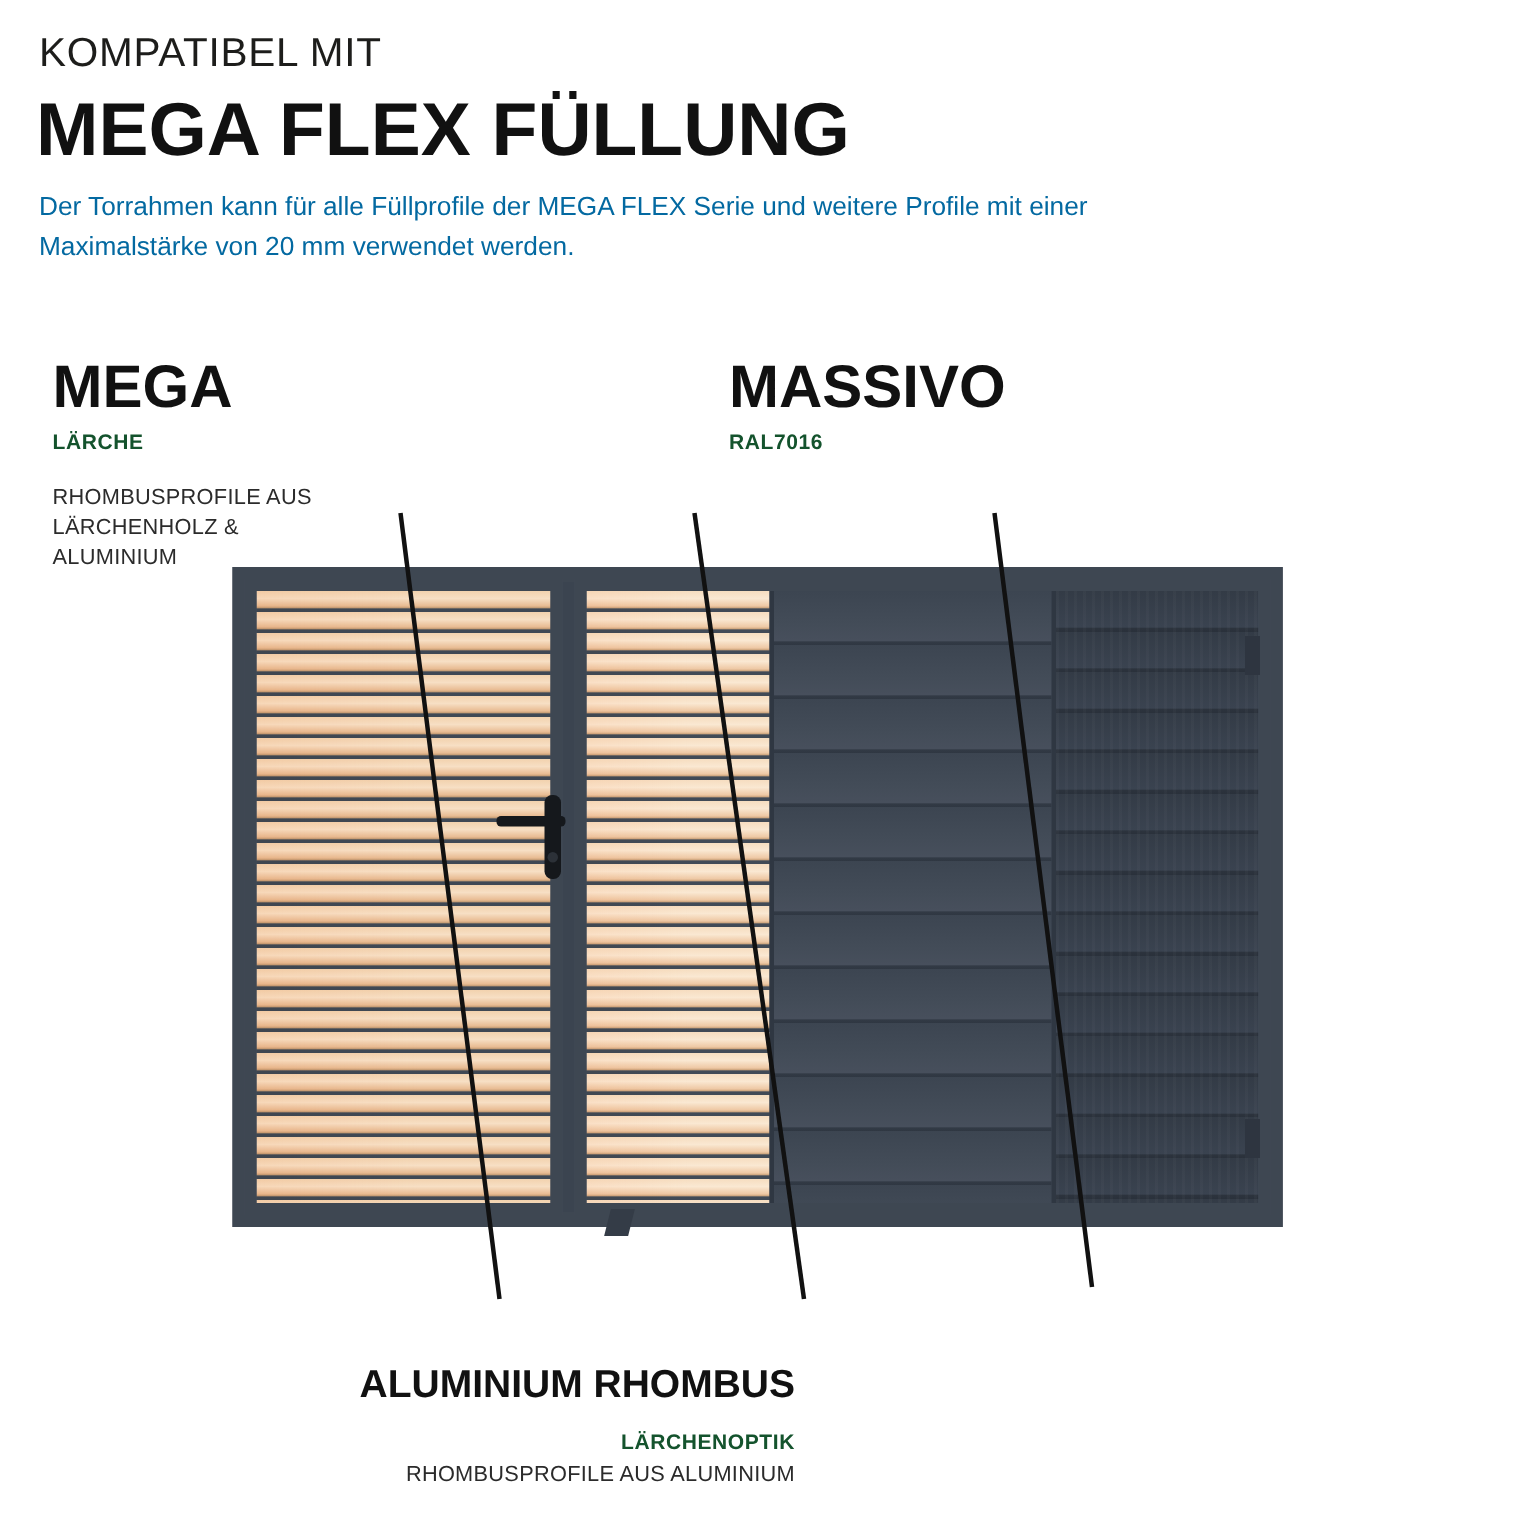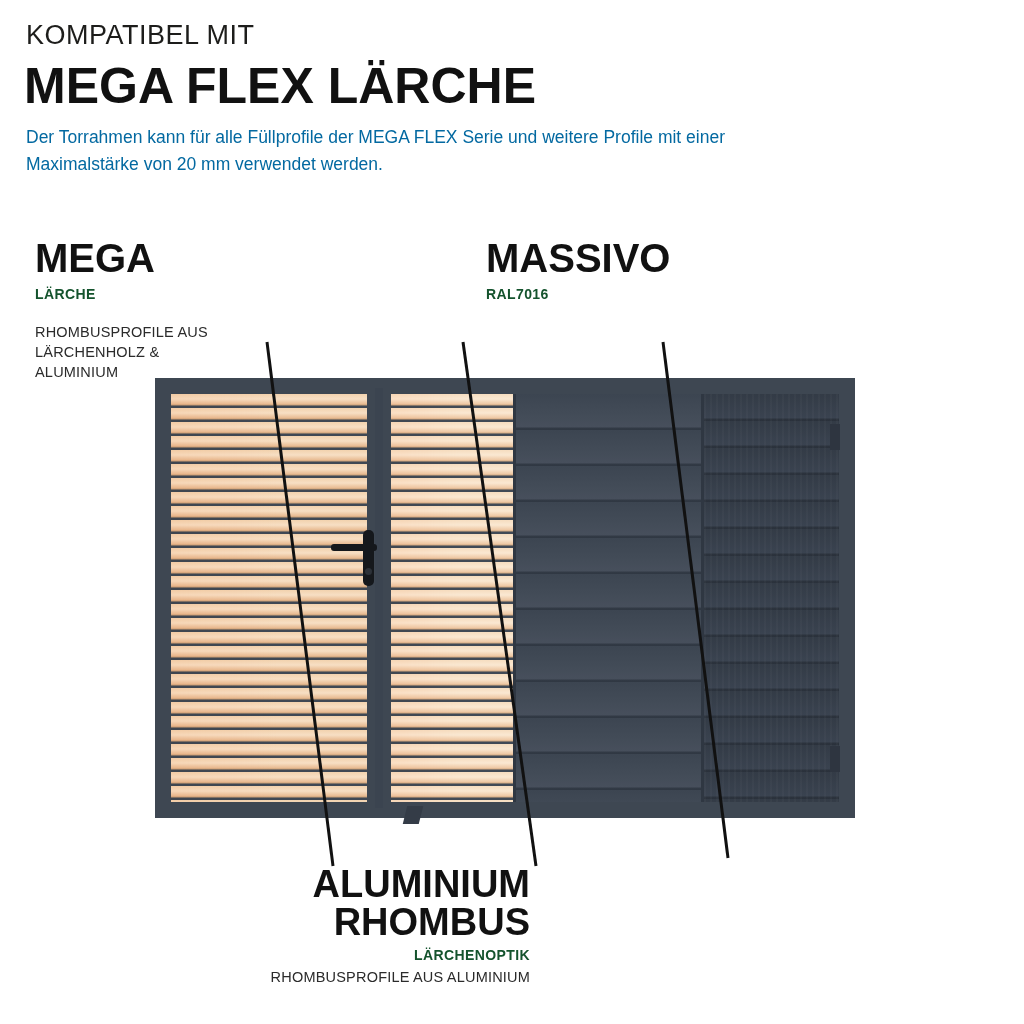--- a/index.html
+++ b/index.html
@@ -29,21 +29,21 @@
 
   
   .lbl{position:absolute;}
   .lbl .big{font-size:40px;font-weight:700;line-height:44px;letter-spacing:0px;color:#111;}
   .lbl .sub{font-size:14px;font-weight:700;letter-spacing:.4px;margin-top:6px;color:#14532d;}
   .lbl .desc{font-size:14.5px;line-height:20px;letter-spacing:.2px;margin-top:4px;color:#2b2b2b;}
 
   #lbl-taiga{left:35px;top:236px;text-align:left;}
   #lbl-massivo{left:486px;top:236px;text-align:left;}
   #lbl-alurhombus{left:230px;top:865px;width:300px;text-align:right;}
-  #lbl-alurhombus .big{font-size:38px;line-height:38px;}
+  #lbl-alurhombus .big{font-size:26px;line-height:50px;margin-top:32px;}
   #lbl-diyo{left:700px;top:868px;width:292px;text-align:right;}
   #lbl-diyo .big{font-size:34px;line-height:38px;}
 
   
   .leader{position:absolute;left:0;top:0;width:1024px;height:1024px;pointer-events:none;}
 
   
   .gate{
     position:absolute;left:155px;top:378px;width:700px;height:440px;
     background:#3b4450;
@@ -125,21 +125,21 @@
   }
 
   .hinge{position:absolute;width:10px;height:26px;background:#2e3540;right:-1px;}
 </style>
 </head>
 <body>
 
 <div class="page">
 
   <div class="kicker">KOMPATIBEL MIT</div>
-  <div class="headline">MEGA FLEX LÄRCHE</div>
+  <div class="headline">MEGA FLEX FÜLLUNG</div>
   <div class="intro">Der Torrahmen kann für alle Füllprofile der MEGA FLEX Serie und weitere Profile mit einer Maximalstärke von 20 mm verwendet werden.</div>
 
   <div class="gate">
     <div class="frame-outer"></div>
 
     <div class="leaf" id="leaf-left">
       <div class="leaf-inner">
         <div class="wood"></div>
         <div class="wood-shade"></div>
       </div>

